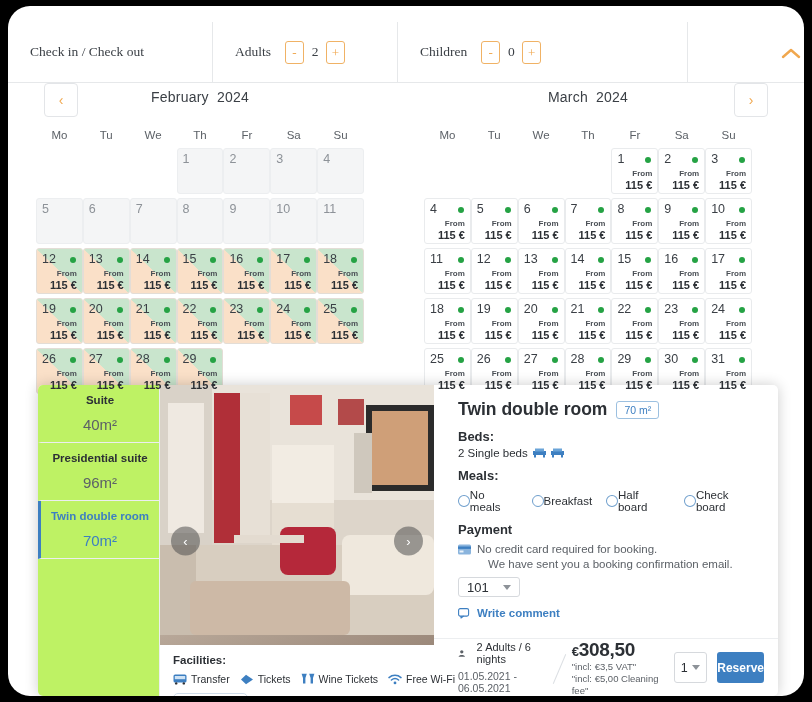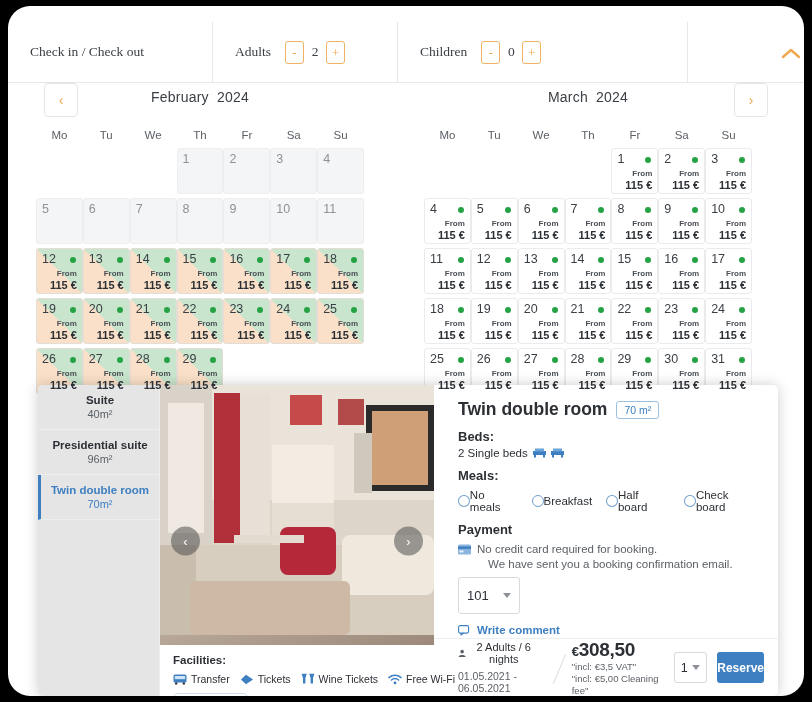--- a/index.html
+++ b/index.html
@@ -113,28 +113,28 @@
 
   
   .detail {
     position: absolute; left: 30px; top: 379px;
     width: 740px; height: 311px;
     background: #fff;
     border-radius: 5px;
     box-shadow: 0 0 14px rgba(0,0,0,.20);
     display: flex; overflow: hidden;
   }
-  .roomlist { width: 122px; border-right: 1px solid #eceef0; background: #e5e5e5; }
+  .roomlist { width: 122px; border-right: 1px solid #eceef0; background: #bef264; }
   .room-item {
     padding: 9px 6px; text-align: center;
     border-bottom: 1px solid #eceef0; cursor: pointer;
     border-left: 3px solid transparent;
   }
   .room-item .rname { font-size: 11.5px; color: #2c3035; font-weight: bold; }
-  .room-item .rsize { font-size: 11px; color: #5c6167; margin-top: 2px; }
+  .room-item .rsize { font-size: 15px; color: #5c6167; margin-top: 10px; }
   .room-item.active { border-left-color: #3d7fc1; }
   .room-item.active .rname, .room-item.active .rsize { color: #3d7fc1; }
 
   .gallery {
     position: relative; width: 274px;
     background: linear-gradient(160deg,#e8e2da 0%,#cfc5bb 30%,#b9a99a 60%,#8e7a6c 100%);
     overflow: hidden;
   }
   .gal-room { position:absolute; inset:0; }
   .gal-arrow {
@@ -172,37 +172,37 @@
   }
   .sec-label { font-size: 13px; font-weight: bold; color: #2c3035; margin-top: 9px; }
   .beds-line { font-size: 11.5px; color: #2c3035; margin-top: 3px; display: flex; align-items: center; gap: 5px; }
   .radio-row { display: flex; align-items: center; gap: 14px; margin-top: 6px; }
   .radio { display: flex; align-items: center; font-size: 11.5px; color: #2c3035; cursor: pointer; }
   .radio .circ { width: 12px; height: 12px; border: 1.4px solid #6f9fcd; border-radius: 50%; }
   .pay-line { display: flex; align-items: flex-start; gap: 6px; margin-top: 5px; }
   .pay-text { font-size: 11.5px; color: #5c6167; line-height: 15px; }
   .pay-text .l2 { display: block; padding-left: 11px; }
   .select {
-    margin-top: 5px; width: 62px; height: 37px;
+    margin-top: 5px; width: 62px; height: 20px;
     border: 1px solid #d6d9dd; border-radius: 3px; background: #fff;
     display: flex; align-items: center; justify-content: space-between;
     padding: 0 8px; font-size: 13px; color: #2c3035; cursor: pointer;
   }
   .caret { border-left: 4px solid transparent; border-right: 4px solid transparent; border-top: 5px solid #8d9298; }
   .comment {
     margin-top: 10px; display: flex; align-items: center; gap: 6px;
     font-size: 11.5px; color: #3d7fc1; font-weight: bold; cursor: pointer;
   }
   .footer {
     position: absolute; left: 0; right: 0; bottom: 0; height: 58px;
     border-top: 1px solid #eceef0;
     display: flex; align-items: center; padding: 0 14px 0 24px; gap: 10px;
   }
   .guests { width: 132px; }
-  .guests .g1 { display: flex; align-items: center; gap: 5px; font-size: 11px; color: #2c3035; text-align: center; }
+  .guests .g1 { display: flex; align-items: center; gap: 11px; font-size: 11px; color: #2c3035; }
   .guests .g2 { font-size: 10.5px; color: #5c6167; margin-top: 5px; }
   .slash { width: 26px; height: 34px; position: relative; }
   .slash::before {
     content:""; position:absolute; left:13px; top:2px; width:1px; height:32px;
     background:#dcdfe3; transform: rotate(23deg);
   }
   .pricebox { width: 155px; }
   .pricebox .big { font-size: 19px; font-weight: bold; color: #2c3035; letter-spacing: -.3px; }
   .pricebox .big .cur { font-size: 13px; }
   .pricebox .sm { font-size: 9.5px; color: #5c6167; line-height: 12px; }

